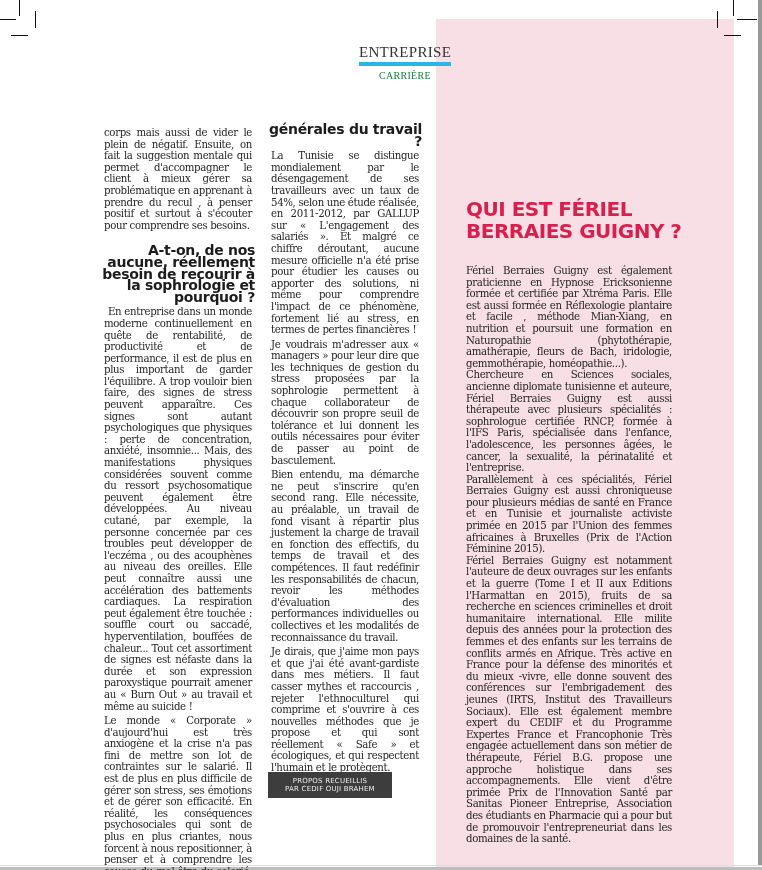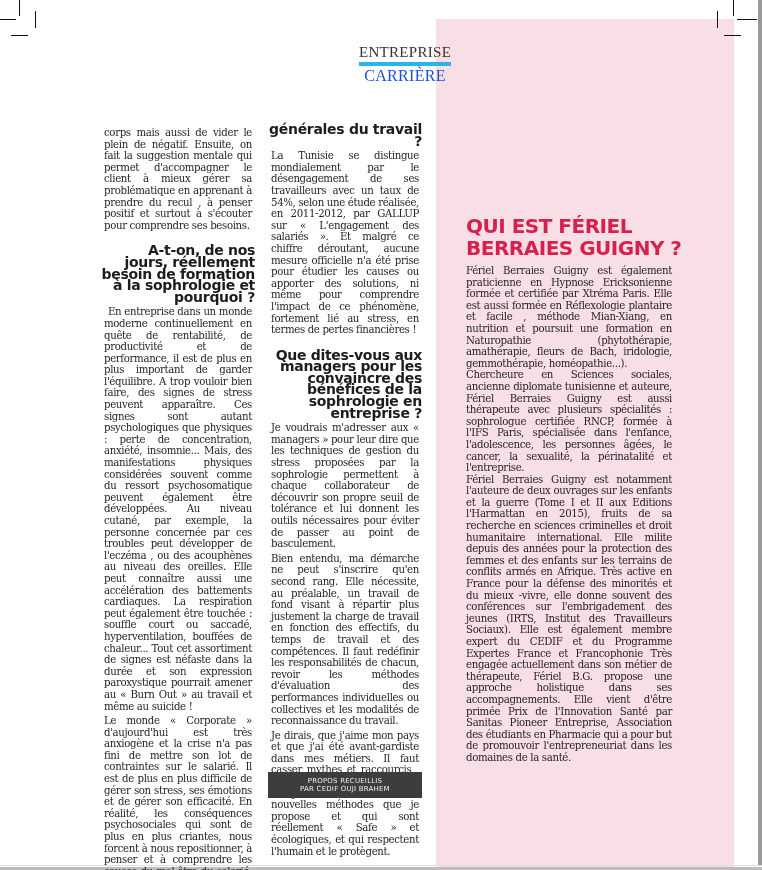--- a/index.html
+++ b/index.html
@@ -5,29 +5,29 @@
   html, body { margin:0; padding:0; }
   body { width:762px; height:870px; position:relative; background:#ffffff; overflow:hidden; font-family:"DejaVu Serif", serif; color:#222; }
   .crop { position:absolute; background:#111; }
   .pink { position:absolute; left:436px; top:19px; width:298px; height:848px; background:#f7dfe5; }
   .scroll { position:absolute; right:0; top:0; width:4px; height:866px; background:#9a9a9a; }
   .bottom-line { position:absolute; left:0; bottom:0; width:762px; height:3px; background:#bdbdbd; }
   .bottom-line2 { position:absolute; left:0; bottom:4px; width:762px; height:1px; background:#dedede; }
   .rubric { position:absolute; left:343px; top:44px; width:92px; text-align:center;margin-left:16px; }
   .rubric .r1 { font-family:"Liberation Serif", serif; font-size:15px; letter-spacing:0.3px; color:#333; line-height:16px; }
   .rubric .bar { height:4px; background:#29b6e5; margin:2px 0 2px 0; }
-  .rubric .r2 { font-family:"Liberation Serif", serif; font-size:16px; letter-spacing:0.3px; color:#1d4ed8; line-height:16px; }
+  .rubric .r2 { font-family:"Liberation Serif", serif; font-size:10px; letter-spacing:0.3px; color:#15803d; line-height:16px; }
   .col { position:absolute; font-family:"DejaVu Serif", serif; font-size:10.2px; line-height:11.6px; color:#262626; text-align:justify; letter-spacing:-0.35px; }
   .col1 { left:101px; top:124px; width:154px; }
   .col2 { left:268px; top:124px; width:154px; }
   .col p { margin:3px; }
   .col h3 { font-family:"DejaVu Sans", sans-serif; font-weight:bold; font-size:14px; line-height:11.6px; margin:14px 0 0 0; color:#1c1c1c; letter-spacing:-0.3px; text-align:right; }
   .col h3.first { margin-top:0; }
-  .credit { position:absolute; left:268px; top:772px; width:154px; height:26px; background:#3d3d3d; color:#eee; font-family:"DejaVu Sans", sans-serif; font-size:7px; line-height:8px; text-align:center; padding-top:5px; box-sizing:border-box; letter-spacing:0.2px; }
-  .box-title { position:absolute; left:466px; top:215px; width:250px; font-family:"DejaVu Sans", sans-serif; font-weight:bold; font-size:20px; line-height:22px; color:#d81f4d; letter-spacing:-0.5px; }
+  .credit { position:absolute; left:268px; top:772px; width:124px; height:26px; background:#3d3d3d; color:#eee; font-family:"DejaVu Sans", sans-serif; font-size:7px; line-height:8px; text-align:center; padding-top:5px; box-sizing:border-box; letter-spacing:0.2px; }
+  .box-title { position:absolute; left:466px; top:198px; width:250px; font-family:"DejaVu Sans", sans-serif; font-weight:bold; font-size:20px; line-height:22px; color:#d81f4d; letter-spacing:-0.5px; }
   .box-body { position:absolute; left:466px; top:265px; width:206px; font-family:"DejaVu Serif", serif; font-size:10.2px; line-height:11.6px; color:#262626; text-align:justify; letter-spacing:-0.35px; }
   .box-body p { margin:0; }
 </style>
 </head>
 <body>
 
 <div class="crop" style="left:19px;top:0;width:1px;height:16px;"></div>
 <div class="crop" style="left:0;top:19px;width:16px;height:1px;"></div>
 <div class="crop" style="left:35px;top:11px;width:1px;height:17px;"></div>
 <div class="crop" style="left:11px;top:35px;width:17px;height:1px;"></div>
@@ -42,38 +42,38 @@
 <div class="bottom-line"></div>
 
 <div class="rubric">
   <div class="r1">ENTREPRISE</div>
   <div class="bar"></div>
   <div class="r2">CARRIÈRE</div>
 </div>
 
 <div class="col col1">
   <p>corps mais aussi de vider le plein de négatif. Ensuite, on fait la suggestion mentale qui permet d'accompagner le client à mieux gérer sa problématique en apprenant à prendre du recul , à penser positif et surtout  à s'écouter pour comprendre ses besoins.</p>
-  <h3>A-t-on, de nos jours, réellement besoin de formation à la sophrologie et pourquoi ?</h3>
+  <h3>A-t-on, de nos aucune, réellement besoin de recourir à la sophrologie et pourquoi ?</h3>
   <p style="text-indent:4px;">En entreprise dans un monde moderne continuellement en quête de rentabilité,  de productivité et de performance, il est de plus en plus important de garder l'équilibre. A trop vouloir bien faire, des signes de stress peuvent apparaître. Ces signes sont autant psychologiques que physiques : perte de concentration, anxiété, insomnie... Mais, des manifestations physiques considérées souvent comme du ressort psychosomatique peuvent également être développées. Au niveau cutané, par exemple, la personne concernée par ces troubles peut développer de l'eczéma ,  ou des acouphènes au niveau des oreilles. Elle peut connaître  aussi une accélération des battements cardiaques. La respiration peut également être touchée : souffle court ou saccadé, hyperventilation, bouffées de chaleur... Tout cet assortiment de signes est néfaste dans la durée et son expression paroxystique pourrait amener au « Burn Out » au travail et même au suicide !</p>
   <p>Le monde « Corporate » d'aujourd'hui est très anxiogène et la crise n'a pas fini de mettre son lot de contraintes sur le salarié. Il est de plus en plus difficile de gérer son stress, ses émotions et de gérer son efficacité. En réalité, les conséquences psychosociales qui sont de plus en plus criantes, nous forcent à nous repositionner, à penser et à comprendre les causes du mal-être du salarié. Un constat : le stress coûte cher à l'Entreprise et c'est prouvé par plusieurs études.</p>
 
 </div>
 
 <div class="col col2">
   <h3 class="first">générales du travail ?</h3>
   <p>La Tunisie se distingue mondialement par le désengagement de ses travailleurs avec un taux de 54%, selon une étude réalisée, en 2011-2012, par GALLUP sur « L'engagement des salariés ». Et malgré ce chiffre déroutant, aucune mesure officielle n'a été prise pour étudier les causes ou apporter des solutions, ni même pour comprendre l'impact de ce phénomène, fortement lié au stress, en termes de pertes financières !</p>
-  <h3>Que dites-vous aux managers pour les convaincre des bénéfices de la sophrologie en entreprise ?</h3>
   <p>Je voudrais m'adresser aux « managers » pour leur dire que les techniques de gestion du stress proposées  par la sophrologie permettent à chaque collaborateur de découvrir son propre seuil de tolérance et lui donnent les outils nécessaires pour éviter de passer au point de basculement.</p>
   <p>Bien entendu, ma démarche ne peut s'inscrire qu'en second rang. Elle nécessite, au préalable, un travail de fond visant à répartir plus justement la charge de travail en fonction des effectifs, du temps de travail et des compétences. Il faut redéfinir les responsabilités de chacun, revoir les méthodes d'évaluation des performances individuelles ou collectives et les modalités de reconnaissance du travail.</p>
   <p>Je dirais, que j'aime mon pays et que j'ai été avant-gardiste dans mes métiers. Il faut casser mythes et raccourcis  , rejeter l'ethnoculturel qui comprime et s'ouvrire à ces nouvelles méthodes que je propose et qui sont réellement « Safe » et écologiques, et qui respectent l'humain et le protègent.</p>
 </div>
 
 <div class="credit">
   <div>PROPOS RECUEILLIS</div>
   <div>PAR CEDIF OUJI BRAHEM</div>
 </div>
 
 <div class="box-title">QUI EST FÉRIEL BERRAIES GUIGNY ?</div>
 <div class="box-body">
   <p>Fériel Berraies Guigny est également praticienne en Hypnose Ericksonienne formée et certifiée par Xtréma Paris. Elle est aussi formée en Réflexologie plantaire et facile , méthode Mian-Xiang, en nutrition et poursuit une formation en Naturopathie (phytothérapie, amathérapie, fleurs de Bach, iridologie, gemmothérapie, homéopathie...).</p>
   <p>Chercheure en Sciences sociales, ancienne diplomate tunisienne et auteure, Fériel Berraies Guigny est aussi thérapeute avec plusieurs spécialités : sophrologue certifiée RNCP, formée à l'IFS Paris, spécialisée dans l'enfance, l'adolescence, les personnes âgées, le cancer, la sexualité, la périnatalité et l'entreprise.</p>
+  <p>Parallèlement à ces spécialités, Fériel Berraies Guigny est aussi chroniqueuse pour plusieurs médias de santé en France et en Tunisie et journaliste activiste primée en 2015 par l'Union des femmes africaines à Bruxelles (Prix de l'Action Féminine 2015).</p>
   <p>Fériel Berraies Guigny est notamment l'auteure de deux ouvrages sur les enfants et la guerre (Tome I et II aux Editions l'Harmattan en 2015), fruits de sa recherche en sciences criminelles et droit humanitaire international. Elle milite depuis des années pour la protection des femmes et des enfants sur les terrains de conflits  armés en Afrique. Très active en France pour la défense des minorités et du mieux -vivre, elle donne souvent des conférences sur l'embrigadement des jeunes (IRTS, Institut des Travailleurs Sociaux). Elle est également membre expert du CEDIF et du Programme Expertes France et  Francophonie Très engagée actuellement dans son métier de thérapeute, Fériel B.G. propose une approche holistique dans ses accompagnements. Elle vient d'être primée Prix de l'Innovation Santé par Sanitas Pioneer Entreprise, Association des étudiants en Pharmacie qui a pour but de promouvoir l'entrepreneuriat dans les domaines de la santé.</p>
 </div>
 
 </body></html>

